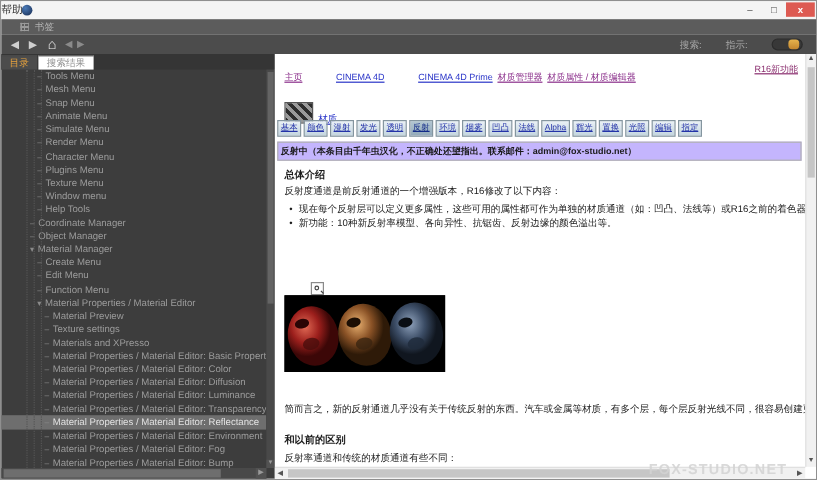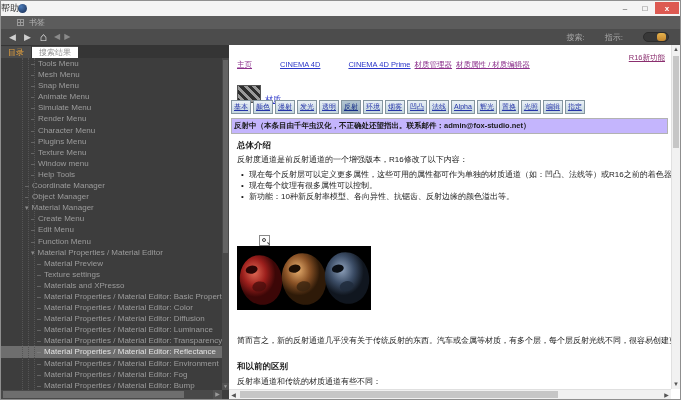--- a/index.html
+++ b/index.html
@@ -232,21 +232,20 @@
           <a class="mat-tab">指定</a>
         </div>
 
       <div class="banner">反射中（本条目由千年虫汉化，不正确处还望指出。联系邮件：admin@fox-studio.net）</div>
 
       <div class="sec-title" style="top:95px">总体介绍</div>
       <div class="para nowrap wide" style="top:110px">反射度通道是前反射通道的一个增强版本，R16修改了以下内容：</div>
 
       <ul class="bullets" id="bullets">
           <li>现在每个反射层可以定义更多属性，这些可用的属性都可作为单独的材质通道（如：凹凸、法线等）或R16之前的着色器（菲涅尔反射）。</li>
-          <li>现在每个纹理有很多属性可以控制。</li>
           <li>新功能：10种新反射率模型、各向异性、抗锯齿、反射边缘的颜色溢出等。</li>
         </ul>
 
       <span class="zoom-btn">
         <span class="zoom-glass"></span>
           <span class="zoom-handle"></span>
       </span>
 
       <div class="fig">
         <svg width="134" height="64" viewBox="0 0 134 64">
@@ -285,20 +284,21 @@
           </g>
         </svg>
       </div>
 
 
       <div class="para wide" style="top:291px">简而言之，新的反射通道几乎没有关于传统反射的东西。汽车或金属等材质，有多个层，每个层反射光线不同，很容易创建更多。简单的折叠层拥有各自的反射强度属性。更重要的是，还可以使用预设，可以用于创建很多类型的反光金属表面。</div>
 
       <div class="sec-title" style="top:316px">和以前的区别</div>
       <div class="para nowrap wide" style="top:332px">反射率通道和传统的材质通道有些不同：</div>
 
+      <div class="watermark">FOX-STUDIO.NET</div>
 
       <div class="c-vscroll">
         <span class="c-varrow up">▲</span>
         <span class="c-vthumb"></span>
         <span class="c-varrow down">▼</span>
       </div>
       <div class="c-hscroll">
         <span class="c-harrow left">◀</span>
         <span class="c-hthumb"></span>
         <span class="c-harrow right">▶</span>

